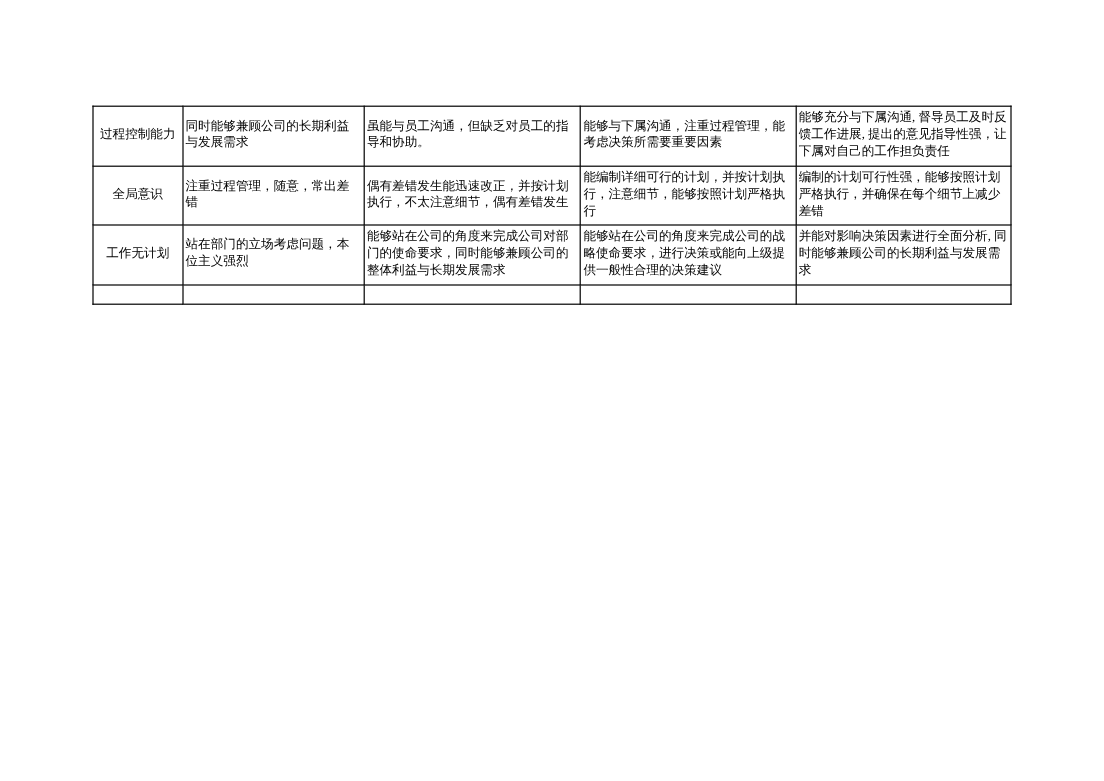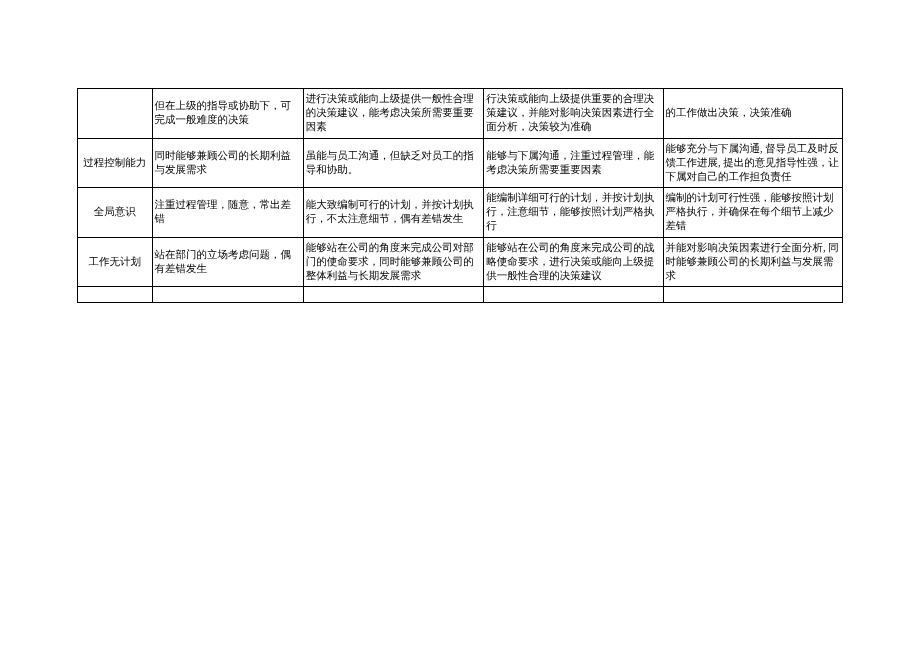--- a/index.html
+++ b/index.html
@@ -48,43 +48,36 @@
   <table>
     <colgroup>
       <col class="col-label">
       <col class="col-a">
       <col class="col-b">
       <col class="col-c">
       <col class="col-d">
     </colgroup>
     <tbody>
       <tr>
-        <td class="col-label"></td>
-        <td>但在上级的指导或协助下，可完成一般难度的决策</td>
-        <td>进行决策或能向上级提供一般性合理的决策建议，能考虑决策所需要重要因素</td>
-        <td>行决策或能向上级提供重要的合理决策建议，并能对影响决策因素进行全面分析，决策较为准确</td>
-        <td>的工作做出决策，决策准确</td>
-      </tr>
-      <tr>
         <td class="col-label">过程控制能力</td>
         <td>同时能够兼顾公司的长期利益与发展需求</td>
         <td>虽能与员工沟通，但缺乏对员工的指导和协助。</td>
         <td>能够与下属沟通，注重过程管理，能考虑决策所需要重要因素</td>
         <td>能够充分与下属沟通, 督导员工及时反馈工作进展, 提出的意见指导性强，让下属对自己的工作担负责任</td>
       </tr>
       <tr>
         <td class="col-label">全局意识</td>
         <td>注重过程管理，随意，常出差错</td>
-        <td>能大致编制可行的计划，并按计划执行，不太注意细节，偶有差错发生</td>
+        <td>偶有差错发生能迅速改正，并按计划执行，不太注意细节，偶有差错发生</td>
         <td>能编制详细可行的计划，并按计划执行，注意细节，能够按照计划严格执行</td>
         <td>编制的计划可行性强，能够按照计划严格执行，并确保在每个细节上减少差错</td>
       </tr>
       <tr>
         <td class="col-label">工作无计划</td>
-        <td>站在部门的立场考虑问题，偶有差错发生</td>
+        <td>站在部门的立场考虑问题，本位主义强烈</td>
         <td>能够站在公司的角度来完成公司对部门的使命要求，同时能够兼顾公司的整体利益与长期发展需求</td>
         <td>能够站在公司的角度来完成公司的战略使命要求，进行决策或能向上级提供一般性合理的决策建议</td>
         <td>并能对影响决策因素进行全面分析, 同时能够兼顾公司的长期利益与发展需求</td>
       </tr>
       <tr class="empty-row">
         <td></td>
         <td></td>
         <td></td>
         <td></td>
         <td></td>

